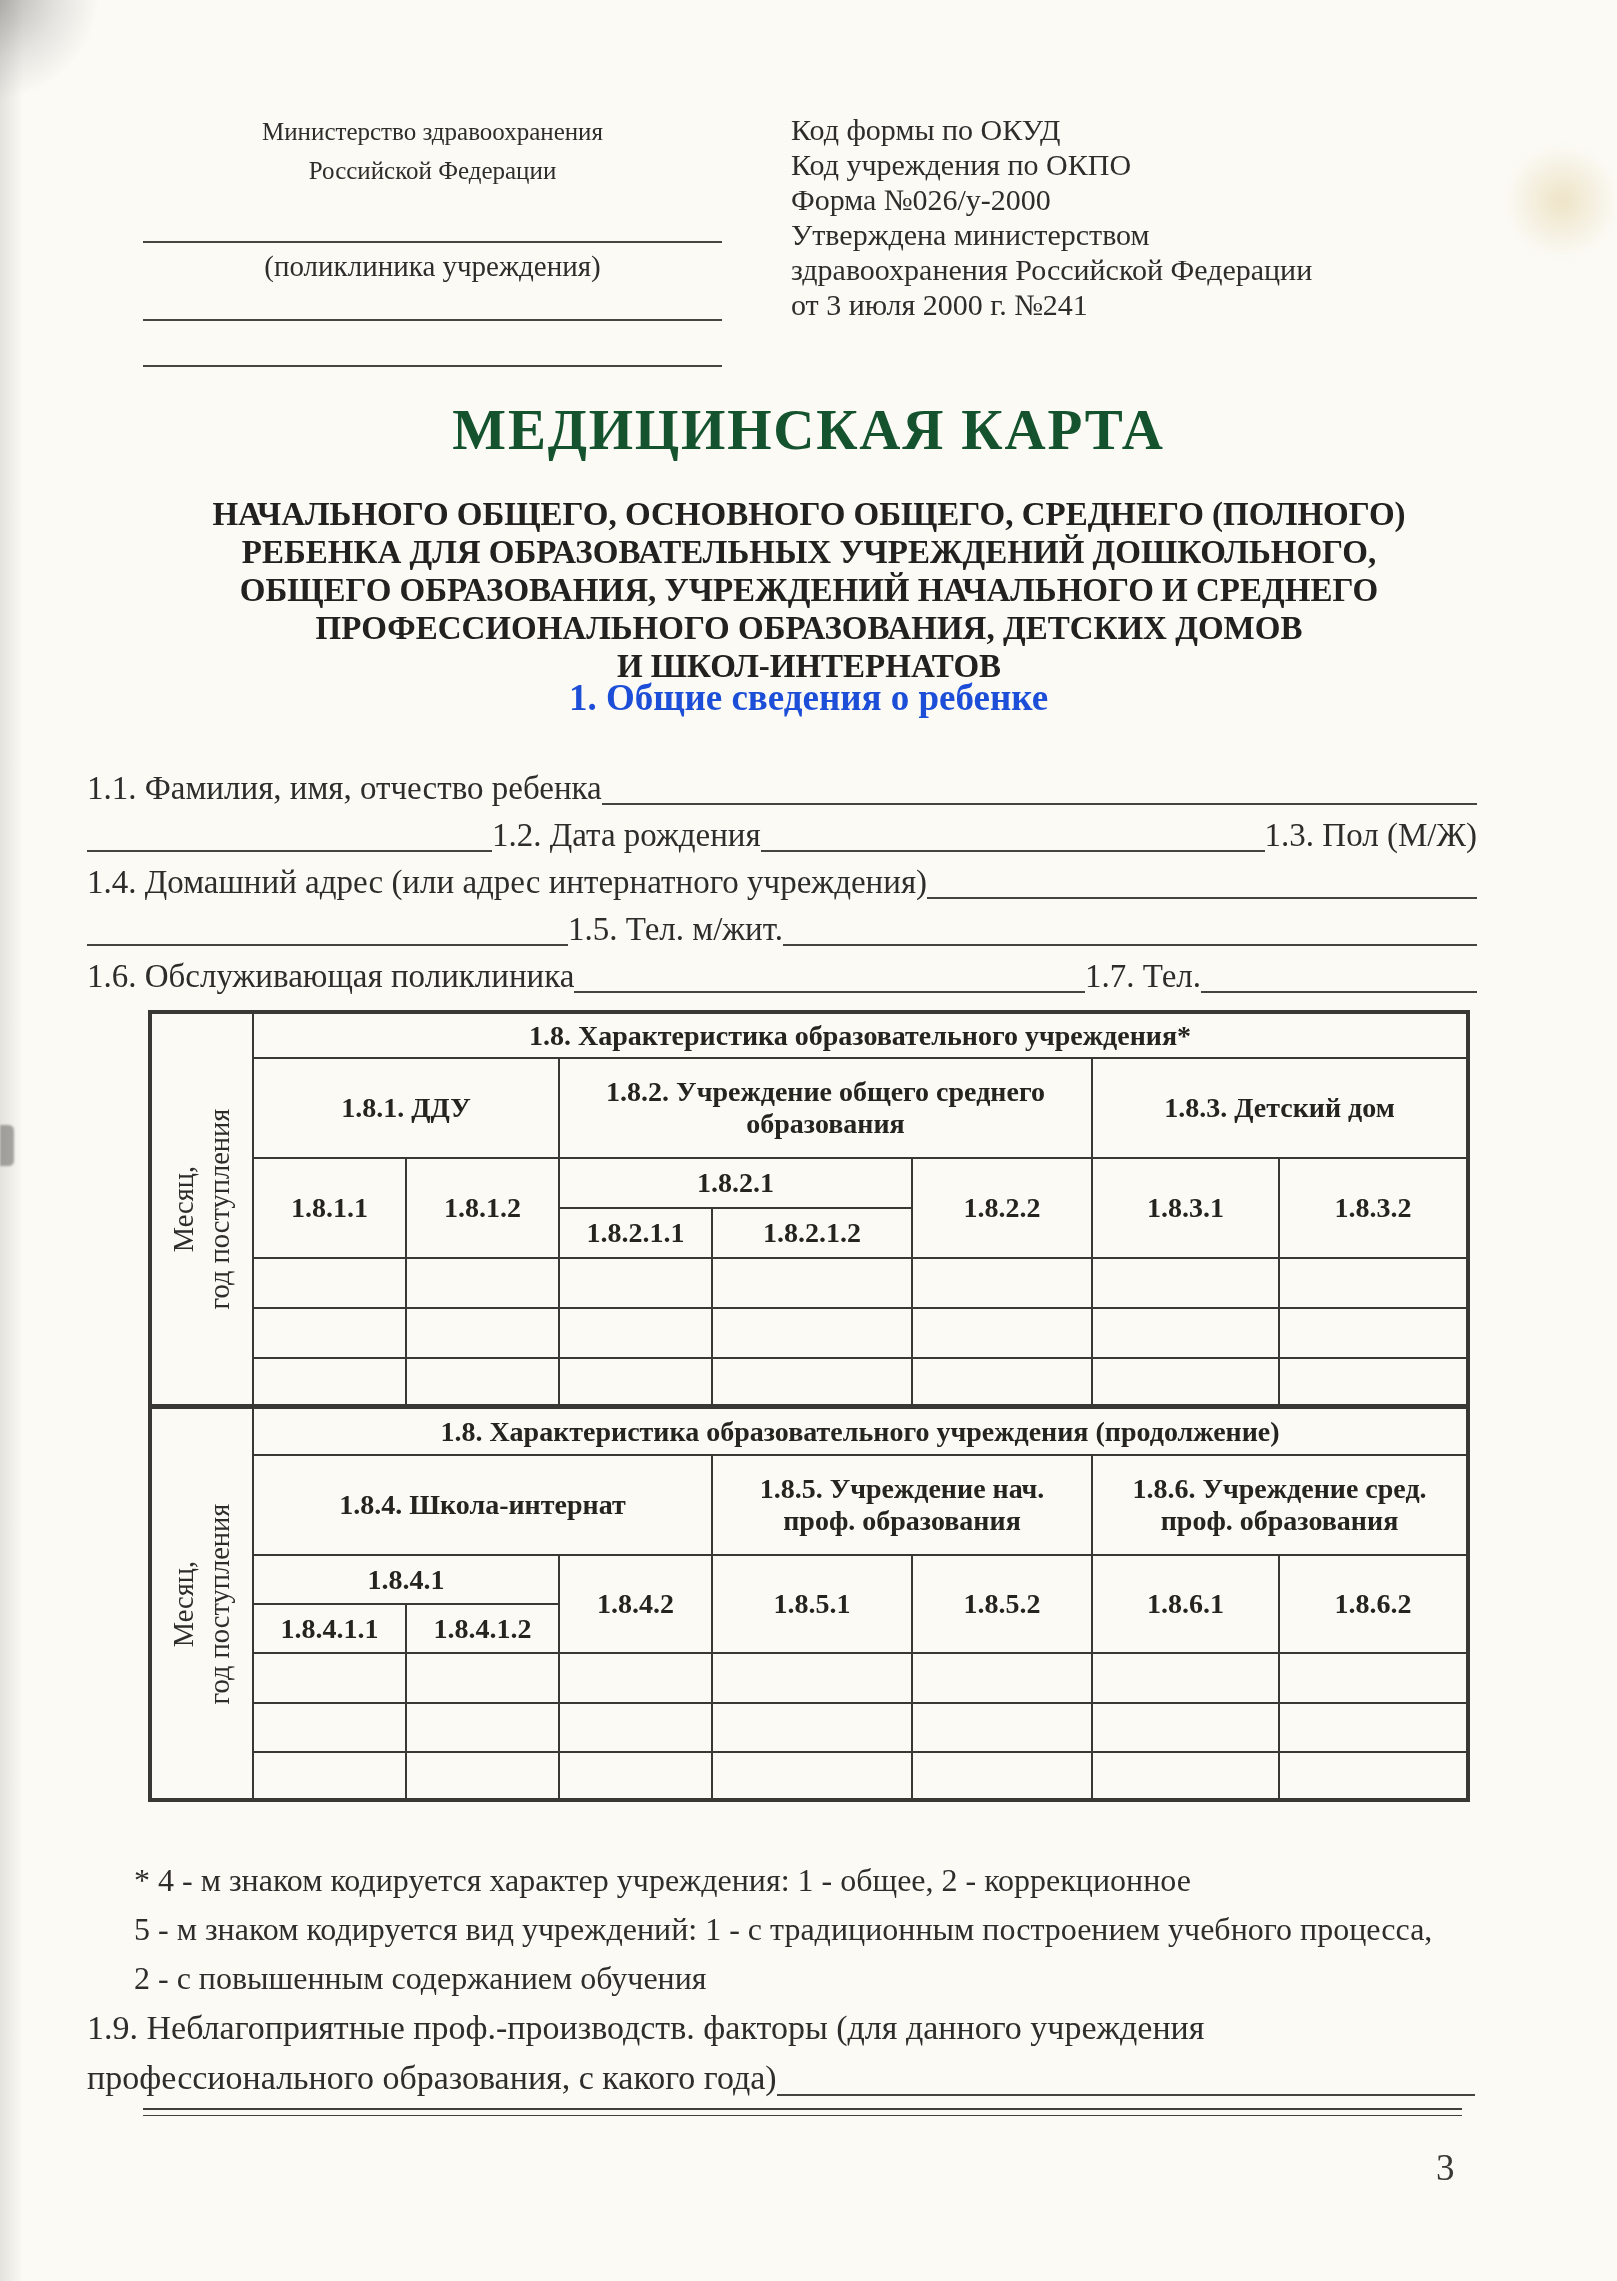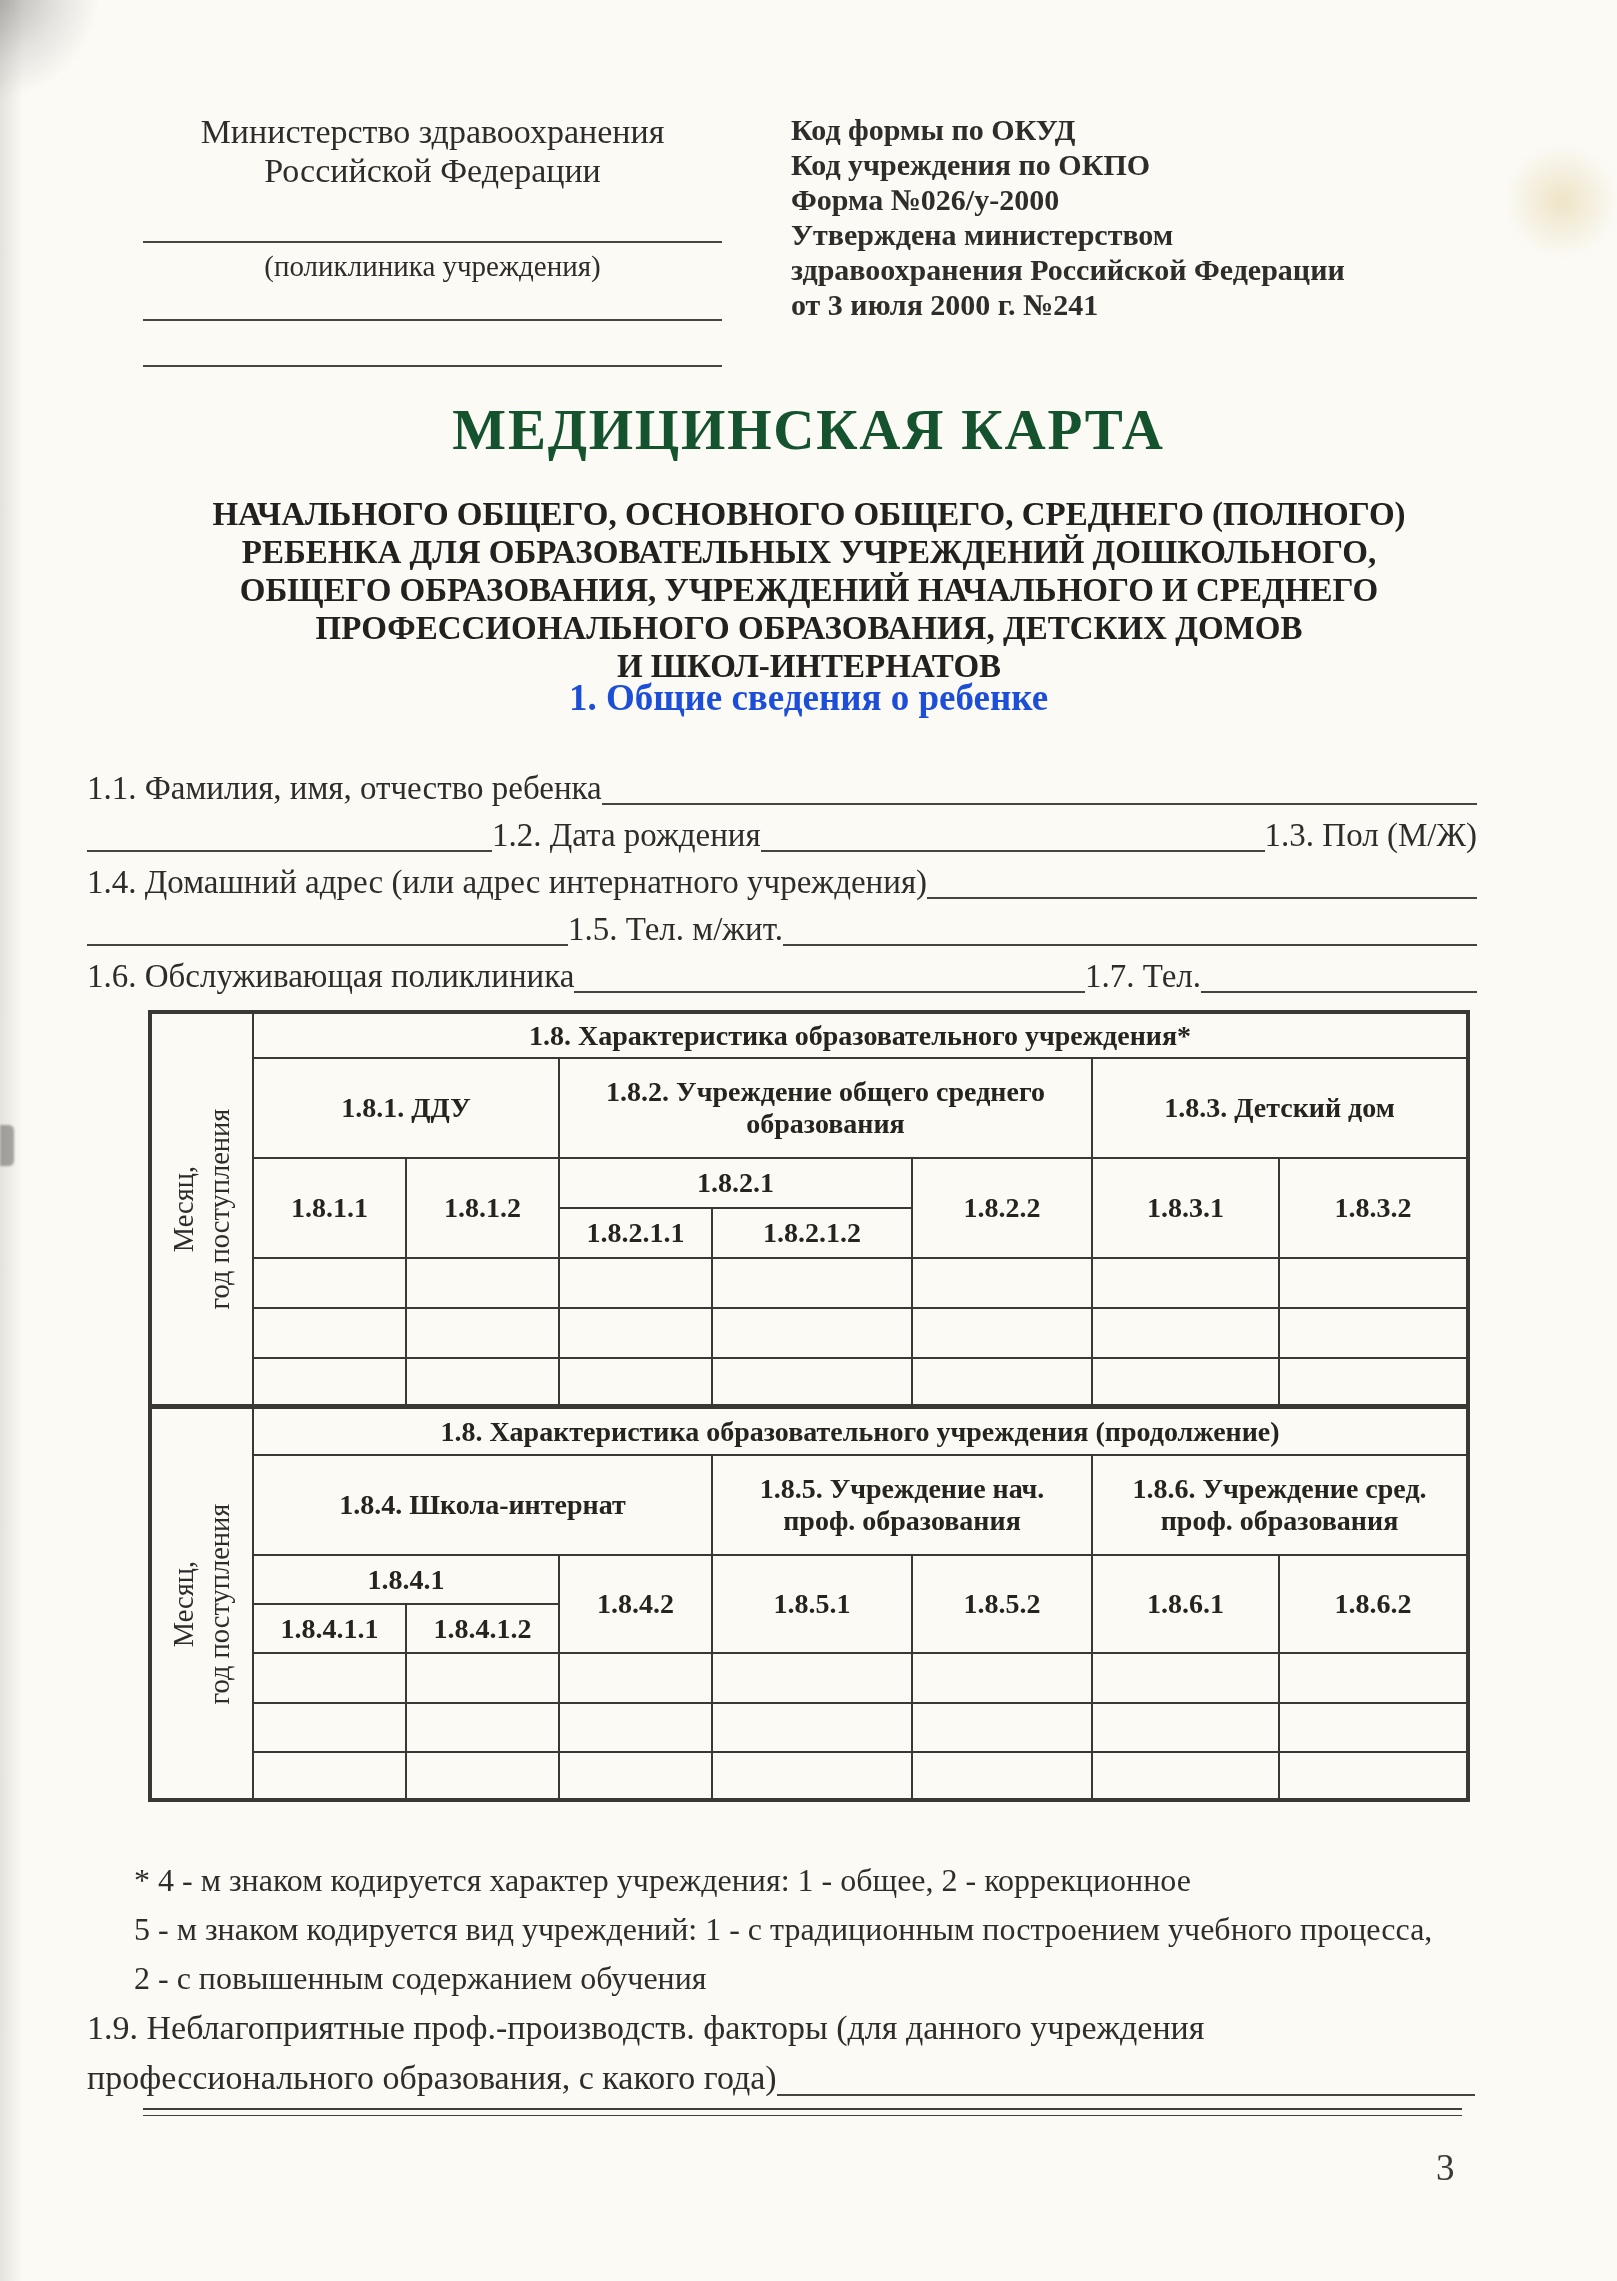--- a/index.html
+++ b/index.html
@@ -17,28 +17,28 @@
     background:radial-gradient(circle at -9px -9px, rgba(110,110,108,.55), rgba(160,160,158,.25) 45%, transparent 72%);}
   .edge-left{position:absolute;left:0;top:0;width:23px;height:2281px;
     background:linear-gradient(90deg, rgba(120,118,114,.18), transparent);}
   .smudge-yellow{position:absolute;left:1506px;top:143px;width:112px;height:116px;border-radius:50%;
     background:radial-gradient(circle, rgba(216,190,120,.38), transparent 70%);filter:blur(5.3px);}
   .edge-mark{position:absolute;left:0;top:1125px;width:14.3px;height:41px;
     background:rgba(90,88,84,.5);border-radius:0 5.3px 5.3px 0;filter:blur(0.9px);}
 
   
   .hdr-left{position:absolute;left:143px;top:112px;width:579px;text-align:center;
-    font-size:34px;line-height:39px;}
+    font-size:25px;line-height:39px;}
   .rule{position:absolute;height:0;border-top:2.7px solid #474540;}
   .rule.r1{left:143px;top:241px;width:579px;}
   .hdr-caption{position:absolute;left:143px;top:250px;width:579px;text-align:center;font-size:29px;}
   .rule.r2{left:143px;top:319px;width:579px;}
   .rule.r3{left:143px;top:365px;width:579px;}
   .hdr-right{position:absolute;left:791px;top:112px;width:642px;
-    font-size:30px;line-height:35px;font-weight:bold;}
+    font-size:30px;line-height:35px;}
 
   
   .doc-title{position:absolute;left:0;top:397px;width:1617px;text-align:center;
     font-size:57px;font-weight:bold;letter-spacing:1.8px;color:#14532d;}
   .doc-subtitle{position:absolute;left:76px;top:495px;width:1466px;text-align:center;
     font-size:33px;font-weight:bold;line-height:38px;color:#23211f;}
   .sec-heading{position:absolute;left:0;top:676px;width:1617px;text-align:center;
     font-size:37px;font-weight:bold;color:#1d4ed8;}
 
   

